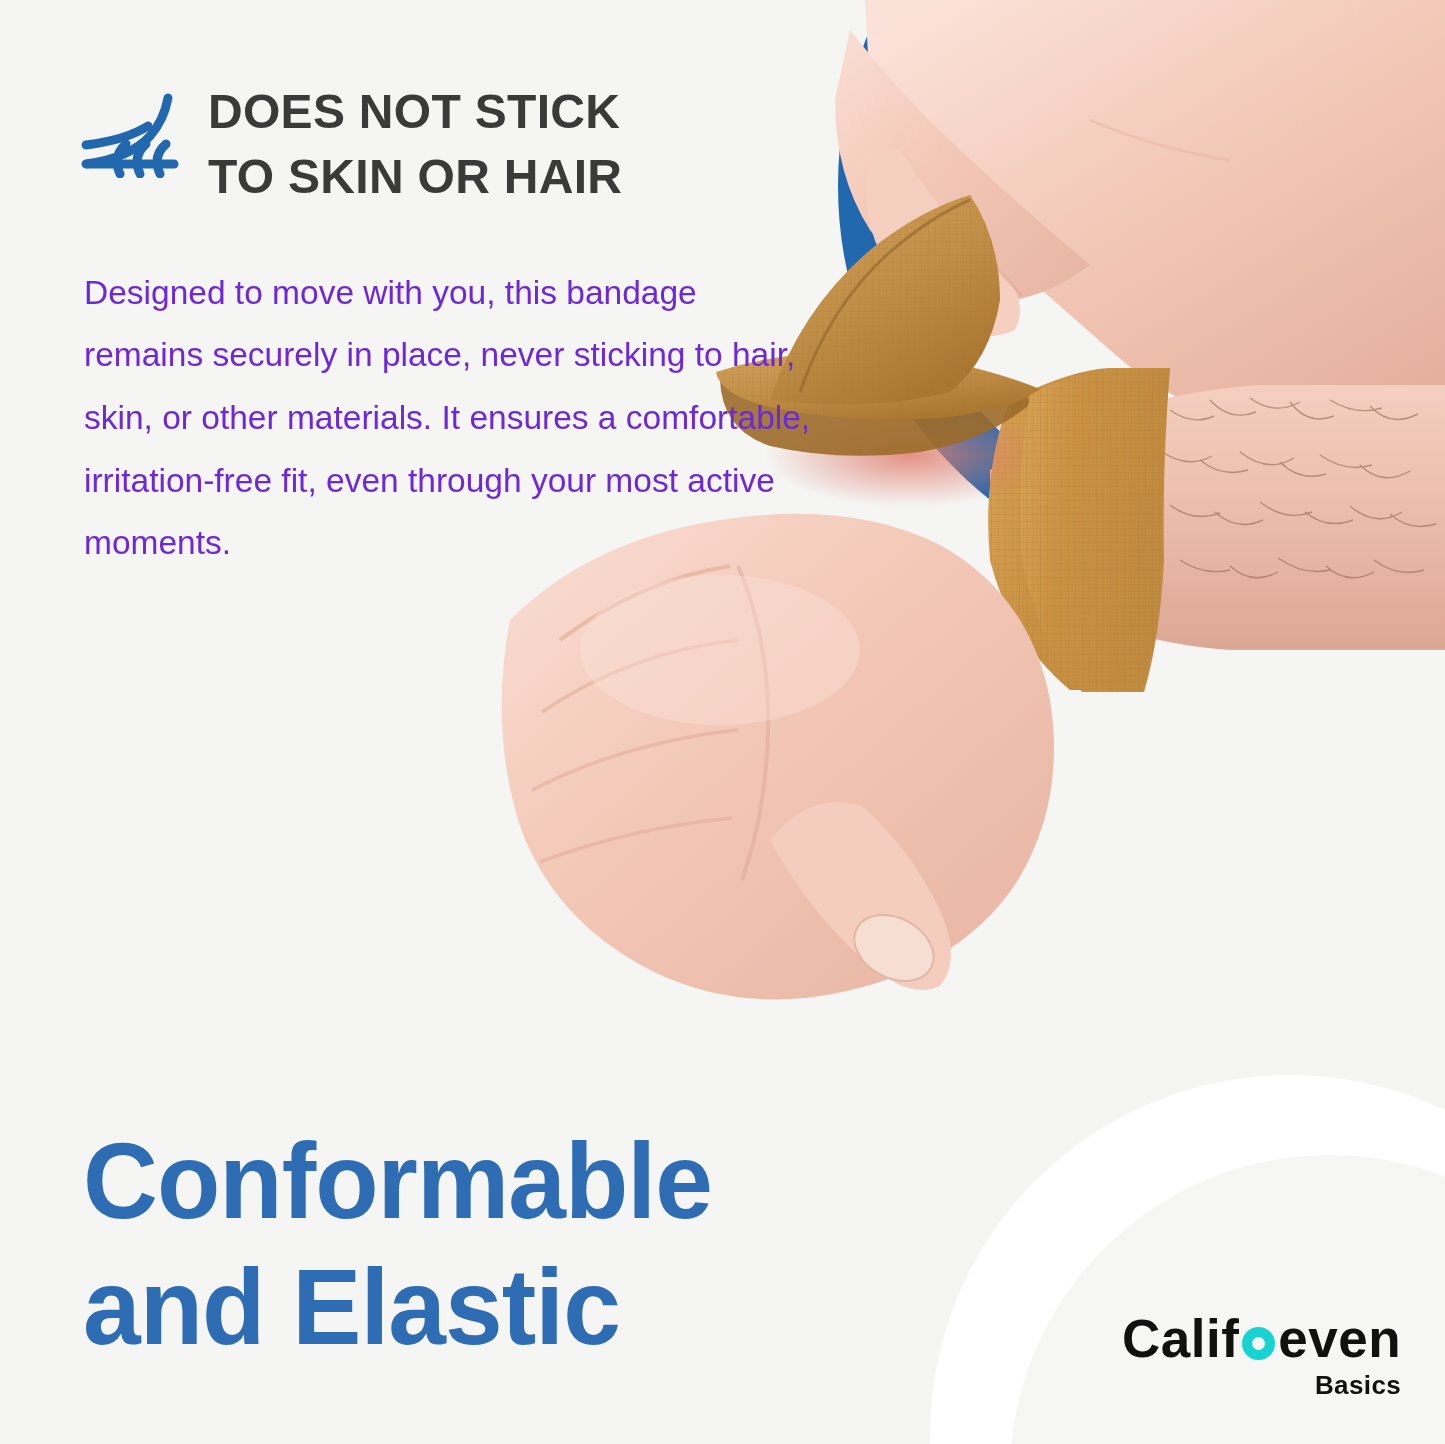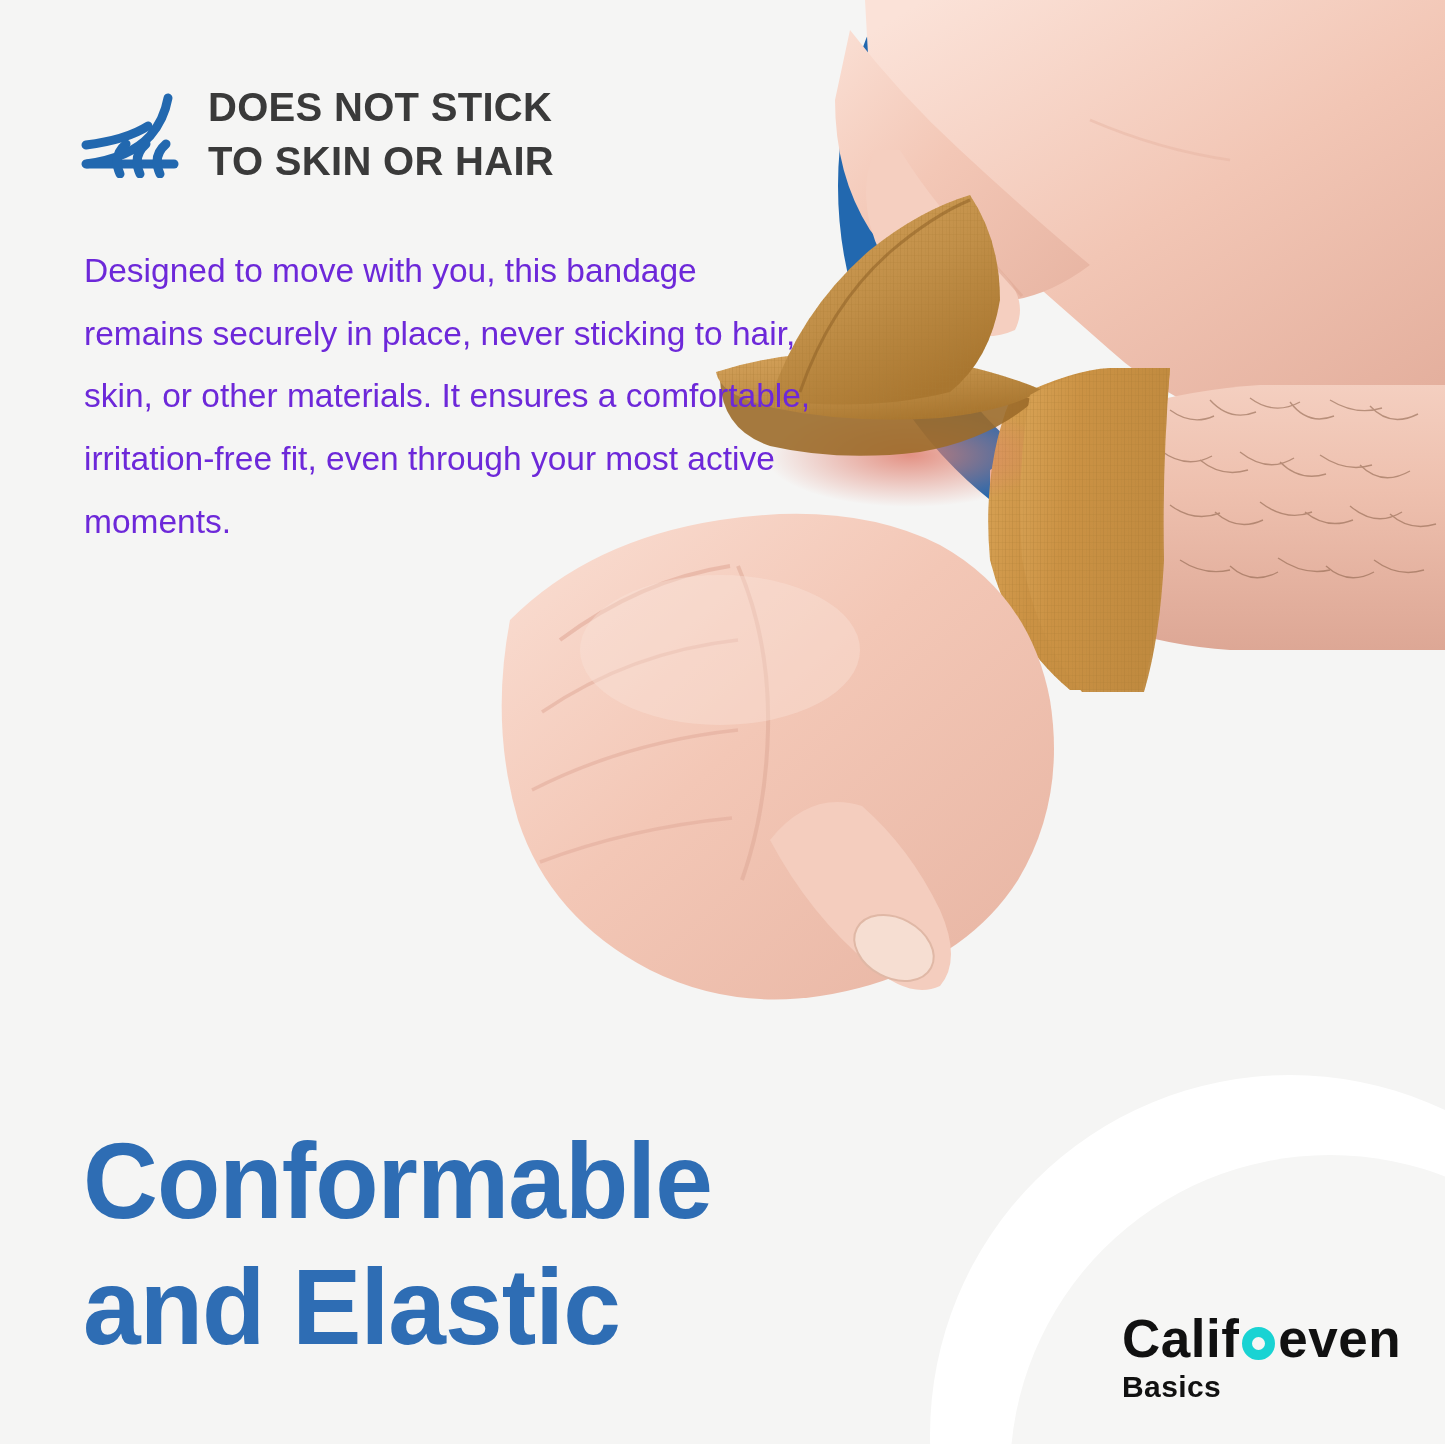--- a/index.html
+++ b/index.html
@@ -80,21 +80,21 @@
     gap: 26px;
   }
   .feature-icon {
     flex: 0 0 auto;
     width: 104px;
     height: 96px;
     margin-top: 4px;
   }
   .feature-icon svg { display: block; width: 100%; height: 100%; }
   .feature-title {
-    font-size: 40px;
+    font-size: 48px;
     line-height: 1.35;
     font-weight: bold;
     letter-spacing: 0.3px;
     color: #3a3a3a;
     white-space: pre-line;
     margin: 0;
     padding-top: 2px;
   }
   .feature-body {
     margin: 52px 0 0 6px;
@@ -120,20 +120,21 @@
     transform: scaleX(0.96);
     transform-origin: left top;
   }
 
   
   .logo {
     position: absolute;
     left: 1122px;
     top: 1312px;
     z-index: 7;
+    text-align: right;
   }
   .logo-word {
     font-size: 53px;
     font-weight: bold;
     color: #111111;
     letter-spacing: 0.5px;
     line-height: 1;
     display: flex;
     align-items: center;
     justify-content: flex-end;
@@ -143,21 +144,21 @@
     width: 33px;
     height: 33px;
     border-radius: 50%;
     border: 10px solid #19d3d3;
     box-sizing: border-box;
     margin: 0 3px;
     position: relative;
     top: 5px;
   }
   .logo-sub {
-    font-size: 30px;
+    font-size: 26px;
     font-weight: bold;
     color: #111111;
     letter-spacing: 0.4px;
     margin-top: 7px;
     line-height: 1;
   }
 </style>
 </head>
 <body>
 

